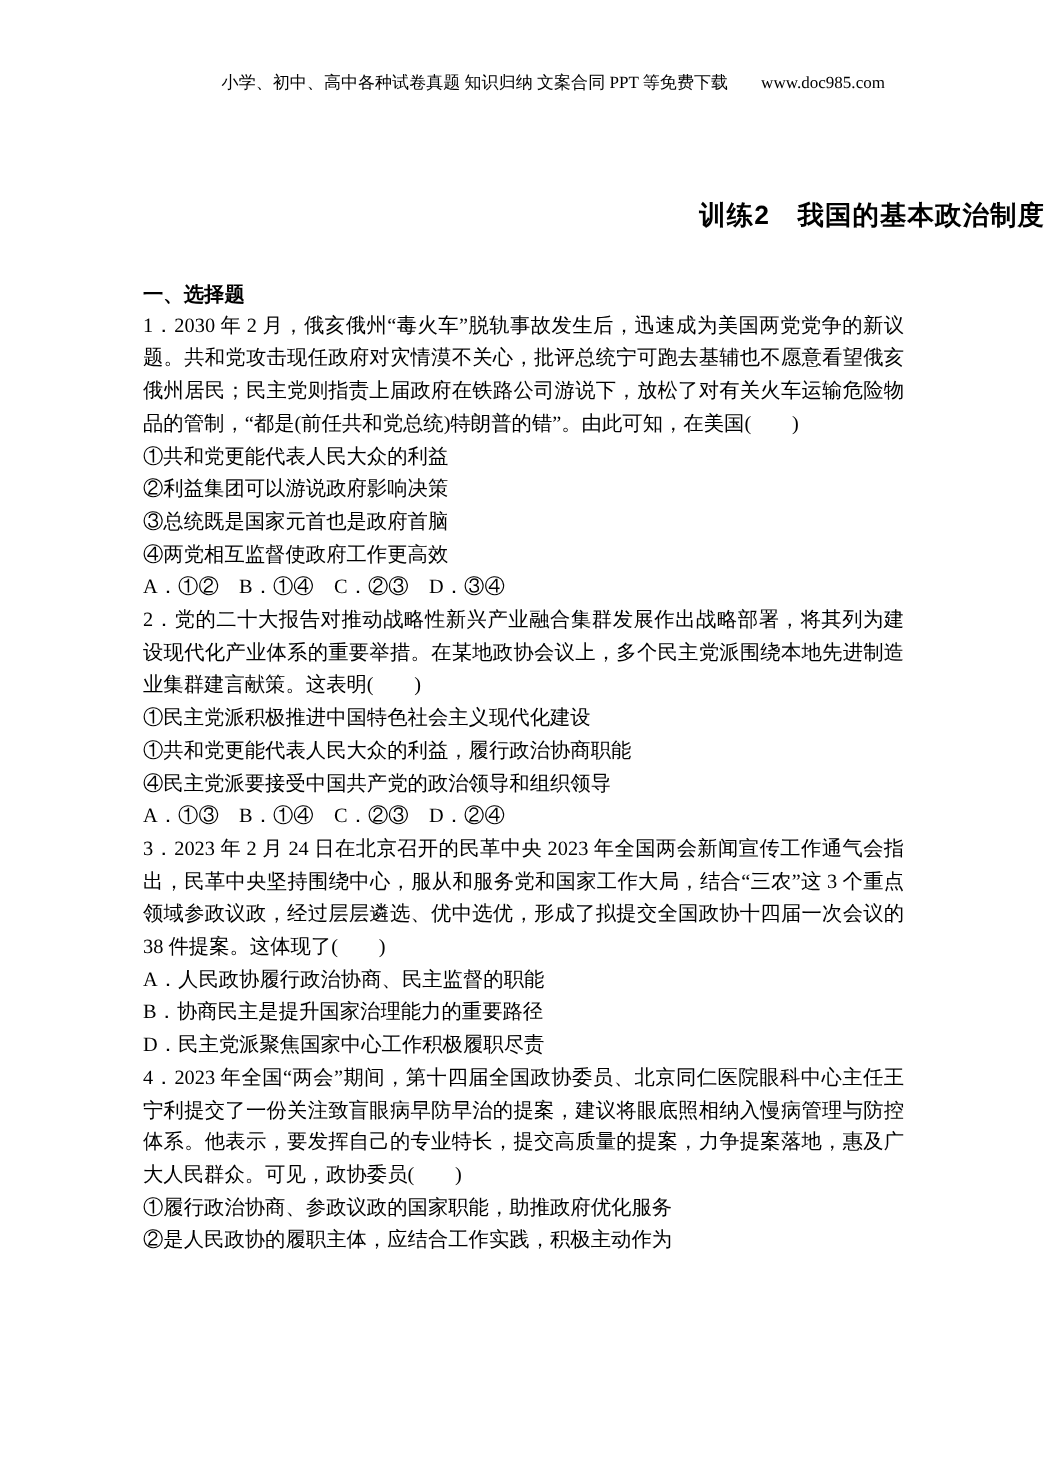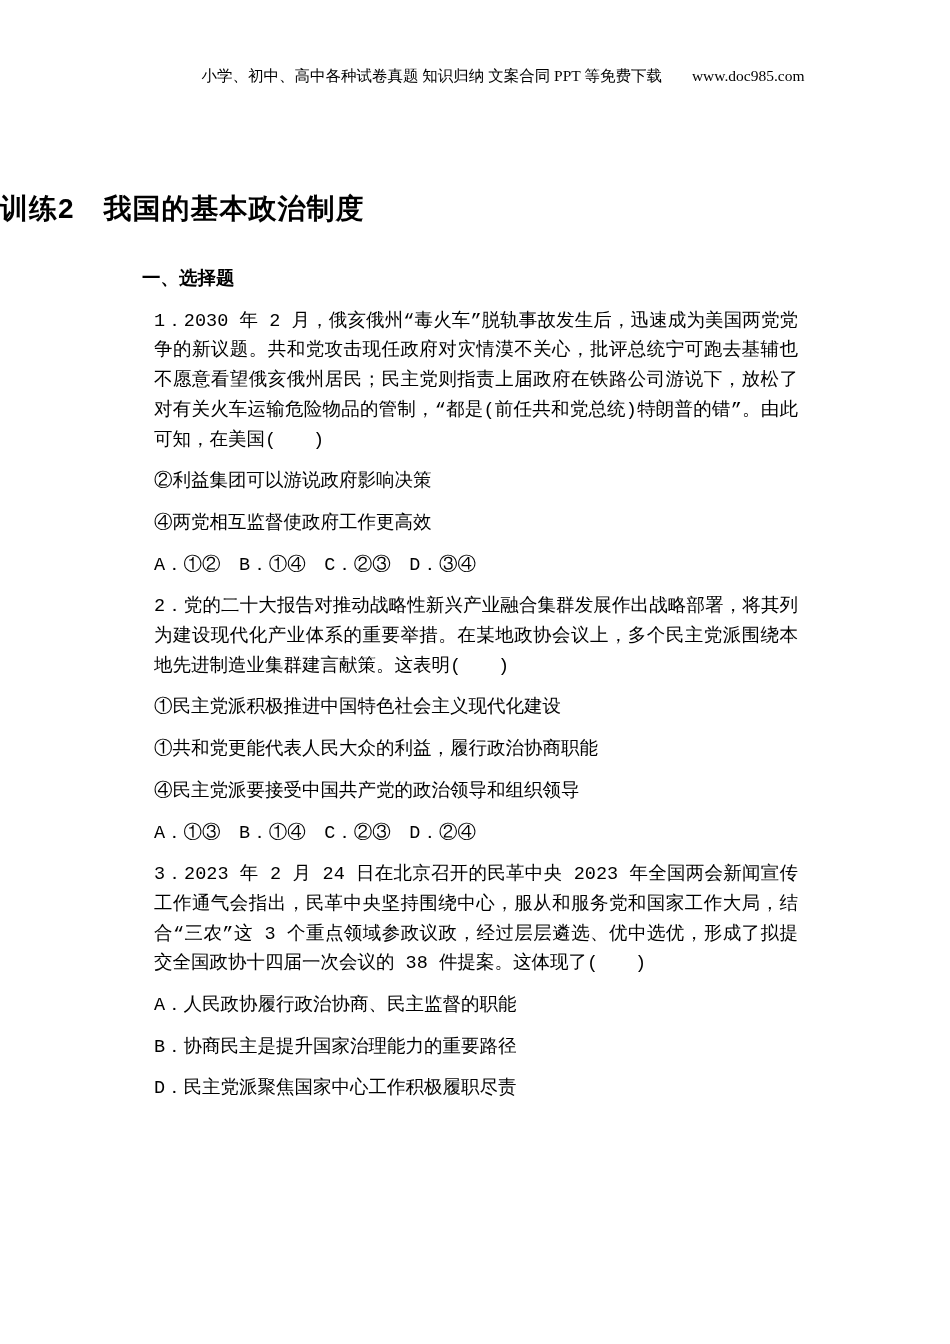--- a/index.html
+++ b/index.html
@@ -24,43 +24,42 @@
     font-size: 15.5px;
     line-height: 20px;
     white-space: nowrap;
     padding-left: 28px;
   }
   .header-url {
     margin-left: 30px;
   }
   .doc-title {
     position: absolute;
-    top: 188px;
+    top: 176px;
     left: 0;
     width: 100%;
-    text-align: left;
-    font-size: 28px;
+    text-align: right;
+    font-size: 24px;
     line-height: 42px;
     font-weight: 700;
     font-family: "Liberation Sans", "DejaVu Sans", sans-serif;
     letter-spacing: 1px;
   }
   .content {
     position: absolute;
     top: 253px;
     left: 130px;
     width: 692px;
     font-size: 18.5px;
     line-height: 29.7px;
     text-align: justify;
   }
   .content p, .content div {
-    margin: 12px;
+    margin: 0;
     padding: 0;
-    font-family: Liberation Mono, monospace;
   }
   .section-heading {
     font-weight: 700;
     font-family: "Liberation Sans", "DejaVu Sans", sans-serif;
     text-align: left;
   }
   .line {
     text-align: left;
   }
 </style>
@@ -72,34 +71,41 @@
 </div>
 
 <div class="doc-title">训练2　我国的基本政治制度</div>
 
 <div class="content">
 
   <div class="section-heading">一、选择题</div>
 
   <div>
     <p>1．2030 年 2 月，俄亥俄州“毒火车”脱轨事故发生后，迅速成为美国两党党争的新议题。共和党攻击现任政府对灾情漠不关心，批评总统宁可跑去基辅也不愿意看望俄亥俄州居民；民主党则指责上届政府在铁路公司游说下，放松了对有关火车运输危险物品的管制，“都是(前任共和党总统)特朗普的错”。由此可知，在美国(　　)</p>
+    <div class="line">①共和党更能代表人民大众的利益</div>
     <div class="line">②利益集团可以游说政府影响决策</div>
+    <div class="line">③总统既是国家元首也是政府首脑</div>
     <div class="line">④两党相互监督使政府工作更高效</div>
     <div class="line">A．①②　B．①④　C．②③　D．③④</div>
   </div>
 
   <div>
     <p>2．党的二十大报告对推动战略性新兴产业融合集群发展作出战略部署，将其列为建设现代化产业体系的重要举措。在某地政协会议上，多个民主党派围绕本地先进制造业集群建言献策。这表明(　　)</p>
     <div class="line">①民主党派积极推进中国特色社会主义现代化建设</div>
     <div class="line">①共和党更能代表人民大众的利益，履行政治协商职能</div>
     <div class="line">④民主党派要接受中国共产党的政治领导和组织领导</div>
     <div class="line">A．①③　B．①④　C．②③　D．②④</div>
   </div>
 
   <div>
     <p>3．2023 年 2 月 24 日在北京召开的民革中央 2023 年全国两会新闻宣传工作通气会指出，民革中央坚持围绕中心，服从和服务党和国家工作大局，结合“三农”这 3 个重点领域参政议政，经过层层遴选、优中选优，形成了拟提交全国政协十四届一次会议的 38 件提案。这体现了(　　)</p>
     <div class="line">A．人民政协履行政治协商、民主监督的职能</div>
     <div class="line">B．协商民主是提升国家治理能力的重要路径</div>
     <div class="line">D．民主党派聚焦国家中心工作积极履职尽责</div>
   </div>
 
+  <div>
+    <p>4．2023 年全国“两会”期间，第十四届全国政协委员、北京同仁医院眼科中心主任王宁利提交了一份关注致盲眼病早防早治的提案，建议将眼底照相纳入慢病管理与防控体系。他表示，要发挥自己的专业特长，提交高质量的提案，力争提案落地，惠及广大人民群众。可见，政协委员(　　)</p>
+    <div class="line">①履行政治协商、参政议政的国家职能，助推政府优化服务</div>
+    <div class="line">②是人民政协的履职主体，应结合工作实践，积极主动作为</div>
+  </div>
 
 </div>
 
 </body></html>

